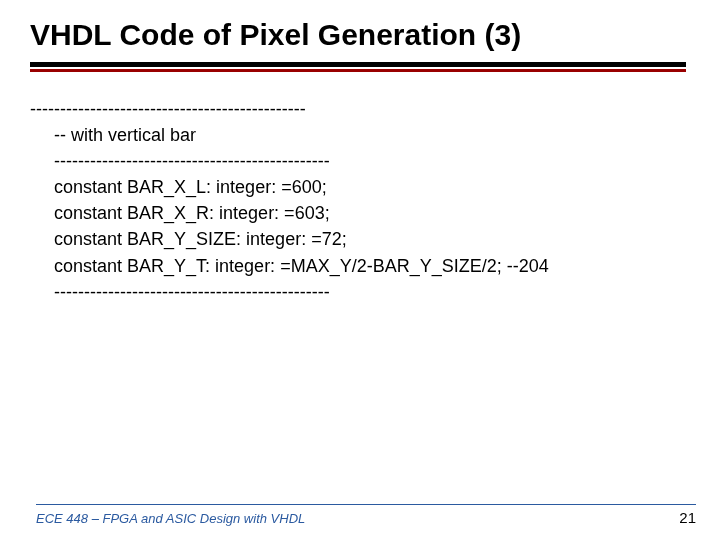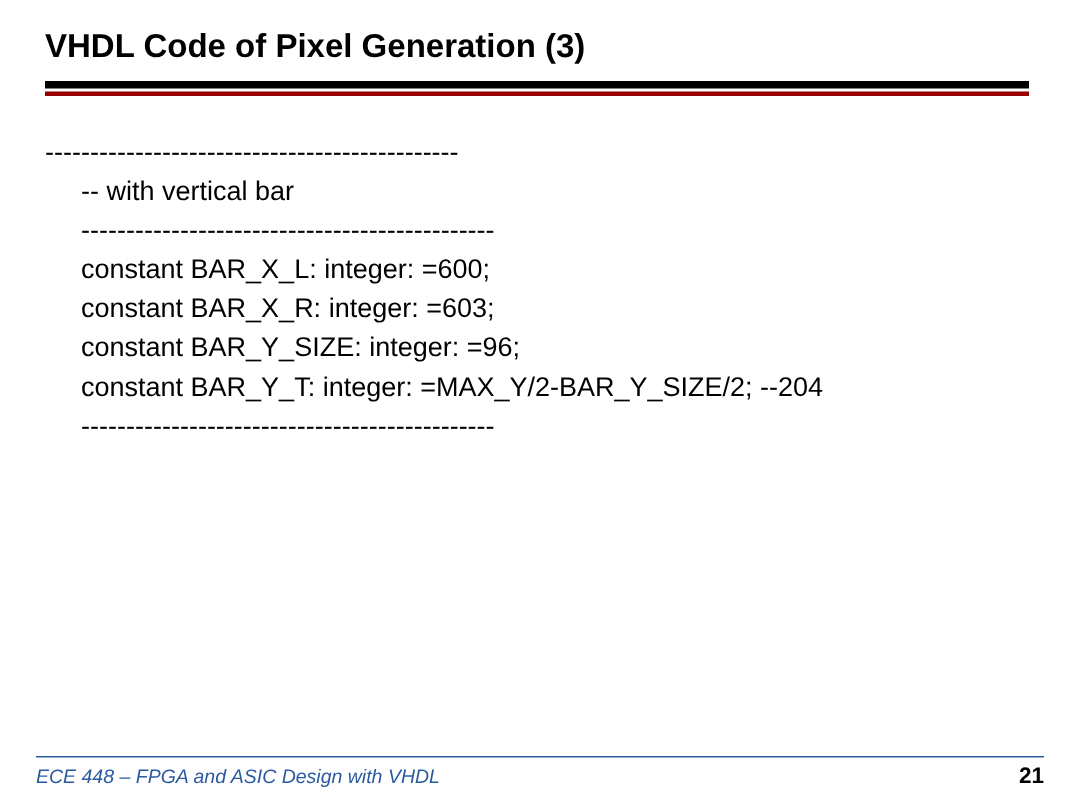--- a/index.html
+++ b/index.html
@@ -1,47 +1,47 @@
 <!DOCTYPE html>
 <html><head>
 <meta charset="utf-8">
 <style>
   * { margin: 0; padding: 0; box-sizing: border-box; }
   html, body { width: 720px; height: 540px; background: #fff; font-family: Arial, Helvetica, sans-serif; }
   .slide { width: 720px; height: 540px; position: relative; padding: 18px 24px 0 24px; }
-  .title { font-size: 22px; font-weight: bold; color: #000; margin-left: 6px; margin-bottom: 10px; }
+  .title { font-size: 30px; font-weight: bold; color: #000; margin-left: 6px; margin-bottom: 10px; }
   .rule { margin-left: 6px; margin-right: 10px; }
   .rule .thick { height: 5px; background: #000; }
   .rule .thin { height: 3px; background: #900; margin-top: 2px; }
   .body { margin-top: 24px; margin-left: 6px; font-size: 18px; line-height: 1.45; color: #000; }
   .body .indent { margin-left: 24px; }
-  .footer { position: absolute; left: 24px; right: 24px; bottom: 14px; }
+  .footer { position: absolute; left: 36px; right: 24px; bottom: 14px; }
   .footer-line { height: 1px; background: #2b5aa0; margin-bottom: 4px; }
   .footer-row { display: flex; justify-content: space-between; align-items: baseline; font-size: 13px; font-style: italic; color: #2b5aa0; }
-  .page-num { font-style: normal; font-size: 15px; color: #000; font-weight: bold; }
+  .page-num { font-style: normal; font-size: 15px; color: #000; }
 </style>
 </head>
 <body>
 
 <div class="slide">
 
   <div class="title">VHDL Code of Pixel Generation (3)</div>
 
   <div class="rule">
     <div class="thick"></div>
     <div class="thin"></div>
   </div>
 
   <div class="body">
     <div>----------------------------------------------</div>
     <div class="indent">-- with vertical bar</div>
     <div class="indent">----------------------------------------------</div>
     <div class="indent">constant BAR_X_L: integer: =600;</div>
     <div class="indent">constant BAR_X_R: integer: =603;</div>
-    <div class="indent">constant BAR_Y_SIZE: integer: =96;</div>
+    <div class="indent">constant BAR_Y_SIZE: integer: =72;</div>
     <div class="indent">constant BAR_Y_T: integer: =MAX_Y/2-BAR_Y_SIZE/2; --204</div>
     <div class="indent">----------------------------------------------</div>
   </div>
 
   <div class="footer">
     <div class="footer-line"></div>
     <div class="footer-row">
       <span>ECE 448 – FPGA and ASIC Design with VHDL</span>
       <span class="page-num">21</span>
     </div>

